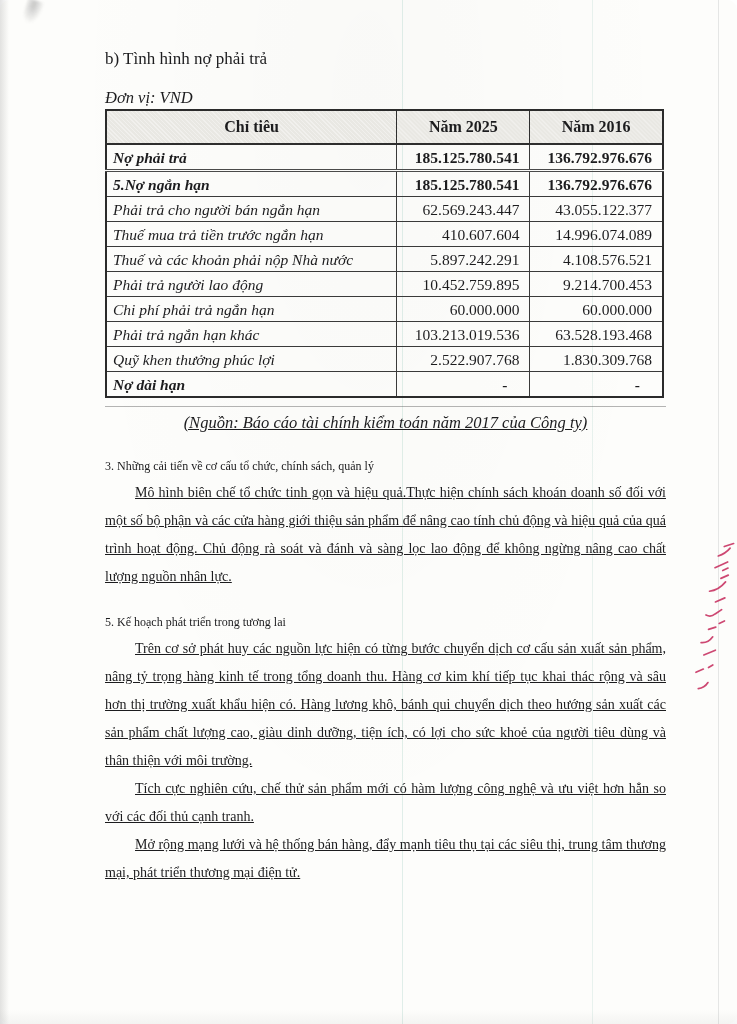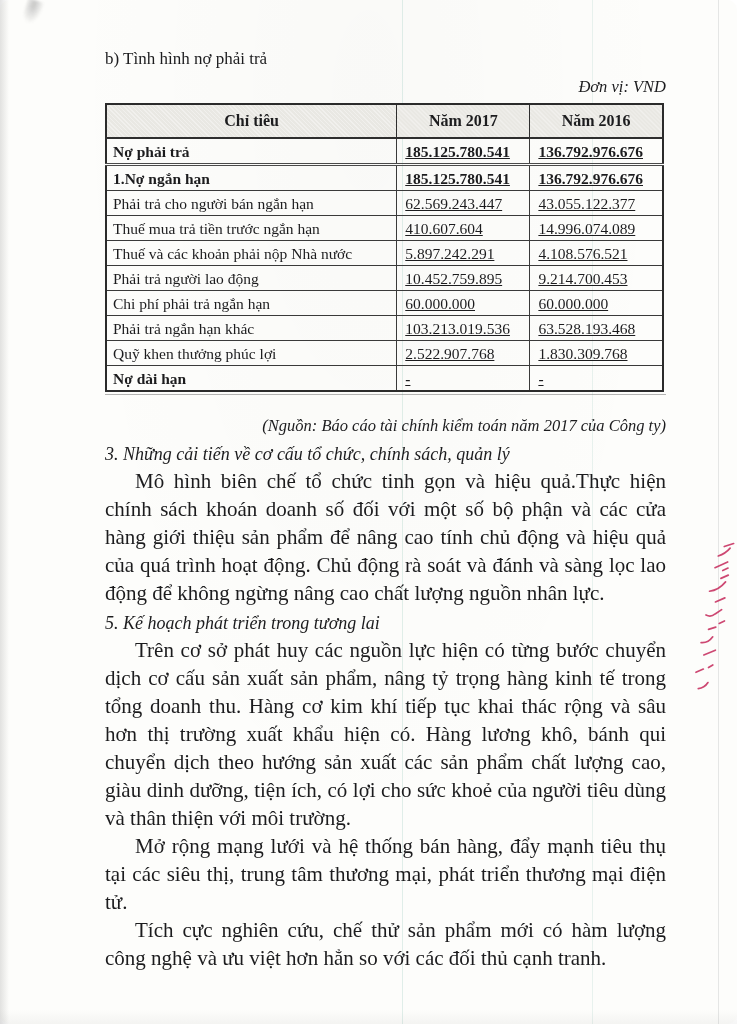--- a/index.html
+++ b/index.html
@@ -26,53 +26,53 @@
   .scanline{position:absolute;top:0;height:100%;width:1px;}
   .scanline.a{left:402px;background:rgba(150,200,186,0.28);}
   .scanline.b{left:592px;background:rgba(160,205,190,0.22);}
   .scanline.c{left:718px;background:rgba(175,180,178,0.30);}
   .bottom-shade{position:absolute;left:0;bottom:0;width:100%;height:14px;
     background:linear-gradient(0deg,rgba(120,120,120,0.07),transparent);}
 
   .content{position:absolute;left:105px;top:48px;width:561px;}
 
   .heading-b{font-size:17px;line-height:22px;}
-  .unit-label{font-style:italic;font-size:16.5px;text-align:right;margin-top:6px;line-height:22px;}
+  .unit-label{font-style:italic;font-size:16.5px;margin-top:17px;line-height:22px;}
 
-  .table-wrap{margin-top:5px;border-bottom:1px solid rgba(90,90,90,0.45);padding-bottom:2px;}
+  .table-wrap{border-bottom:1px solid rgba(90,90,90,0.45);padding-bottom:8px;}
   table.fin{
     width:559px;border-collapse:collapse;table-layout:fixed;
     border:2px solid #2b2b2b;
   }
   table.fin col.c1{width:52.2%;}
   table.fin col.c2{width:23.9%;}
   table.fin col.c3{width:23.9%;}
   table.fin th{
     background:#e9e8e3;
     background-image:repeating-linear-gradient(45deg,rgba(255,255,255,0.35) 0 1px,transparent 1px 3px);
     font-weight:bold;font-size:16px;height:30px;text-align:center;
     border:1px solid #2e2e2e;border-bottom-width:2px;
   }
   table.fin td{
     border:1px solid #3a3a3a;
     font-size:15.5px;height:22px;padding:1px 8px;line-height:19px;
     white-space:nowrap;overflow:hidden;
   }
-  table.fin td.lbl{text-align:left;padding-left:6px;}
-  table.fin td.num{text-align:left;padding-right:10px;text-decoration:underline;}
+  table.fin td.lbl{text-align:left;padding-left:6px;font-style:italic;}
+  table.fin td.num{text-align:right;padding-right:10px;}
   table.fin td.dash{padding-right:22px;font-weight:bold;}
   table.fin tr.b td{font-weight:bold;}
   table.fin tr.dbl td{border-bottom:3px double #4a4a4a;}
 
-  .source-note{font-style:italic;font-size:16.5px;text-align:right;margin-top:18px;line-height:25px;}
+  .source-note{font-style:italic;font-size:16.5px;text-align:center;margin-top:3px;line-height:25px;text-decoration:underline;}
 
-  .sec-heading{font-style:italic;font-size:18px;line-height:26px;margin-top:3px;}
+  .sec-heading{font-size:12px;line-height:26px;margin-top:18px;}
   p.body-par{
-    margin:0;font-size:21px;line-height:28px;
-    text-align:justify;text-indent:30px;
+    margin:0;font-size:14px;line-height:28px;
+    text-align:justify;text-indent:30px;text-decoration:underline;
   }
 
   .red-note{position:absolute;left:694px;top:540px;width:42px;height:170px;}
   .red-note svg{width:100%;height:100%;}
 </style>
 </head>
 <body>
 
 <div class="page">
 
@@ -92,32 +92,32 @@
     <div class="table-wrap">
       <table class="fin">
         <colgroup>
             <col class="c1">
             <col class="c2">
             <col class="c3">
           </colgroup>
         <thead>
           <tr>
             <th>Chỉ tiêu</th>
-            <th>Năm 2017</th>
+            <th>Năm 2025</th>
             <th>Năm 2016</th>
           </tr>
         </thead>
         <tbody>
           <tr class="b dbl">
             <td class="lbl">Nợ phải trả</td>
             <td class="num">185.125.780.541</td>
             <td class="num">136.792.976.676</td>
           </tr>
           <tr class="b">
-            <td class="lbl">1.Nợ ngắn hạn</td>
+            <td class="lbl">5.Nợ ngắn hạn</td>
             <td class="num">185.125.780.541</td>
             <td class="num">136.792.976.676</td>
           </tr>
           <tr>
             <td class="lbl">Phải trả cho người bán ngắn hạn</td>
             <td class="num">62.569.243.447</td>
             <td class="num">43.055.122.377</td>
           </tr>
           <tr>
             <td class="lbl">Thuế mua trả tiền trước ngắn hạn</td>
@@ -158,22 +158,22 @@
       </table>
     </div>
 
     <div class="source-note">(Nguồn: Báo cáo tài chính kiểm toán năm 2017 của Công ty)</div>
 
     <div class="sec-heading">3. Những cải tiến về cơ cấu tổ chức, chính sách, quản lý</div>
     <p class="body-par">Mô hình biên chế tổ chức tinh gọn và hiệu quả.Thực hiện chính sách khoán doanh số đối với một số bộ phận và các cửa hàng giới thiệu sản phẩm để nâng cao tính chủ động và hiệu quả của quá trình hoạt động. Chủ động rà soát và đánh và sàng lọc lao động để không ngừng nâng cao chất lượng nguồn nhân lực.</p>
 
     <div class="sec-heading">5. Kế hoạch phát triển trong tương lai</div>
     <p class="body-par">Trên cơ sở phát huy các nguồn lực hiện có từng bước chuyển dịch cơ cấu sản xuất sản phẩm, nâng tỷ trọng hàng kinh tế trong tổng doanh thu. Hàng cơ kim khí tiếp tục khai thác rộng và sâu hơn thị trường xuất khẩu hiện có. Hàng lương khô, bánh qui chuyển dịch theo hướng sản xuất các sản phẩm chất lượng cao, giàu dinh dưỡng, tiện ích, có lợi cho sức khoẻ của người tiêu dùng và thân thiện với môi trường.</p>
+    <p class="body-par">Tích cực nghiên cứu, chế thử sản phẩm mới có hàm lượng công nghệ và ưu việt hơn hẳn so với các đối thủ cạnh tranh.</p>
     <p class="body-par">Mở rộng mạng lưới và hệ thống bán hàng, đẩy mạnh tiêu thụ tại các siêu thị, trung tâm thương mại, phát triển thương mại điện tử.</p>
-    <p class="body-par">Tích cực nghiên cứu, chế thử sản phẩm mới có hàm lượng công nghệ và ưu việt hơn hẳn so với các đối thủ cạnh tranh.</p>
 
   </div>
 
   <div class="red-note">
     <svg viewBox="0 0 42 170" xmlns="http://www.w3.org/2000/svg" aria-hidden="true">
       <g fill="none" stroke="#c73060" stroke-width="1.7" stroke-linecap="round" opacity="0.88" transform="rotate(6 21 85)">
         <path d="M22,6 l9,-4"></path>
         <path d="M17,16 q7,-3 11,-9"></path>
         <path d="M15,28 l12,-7 m-4,9 l5,-3"></path>
         <path d="M22,38 l7,-4"></path>

